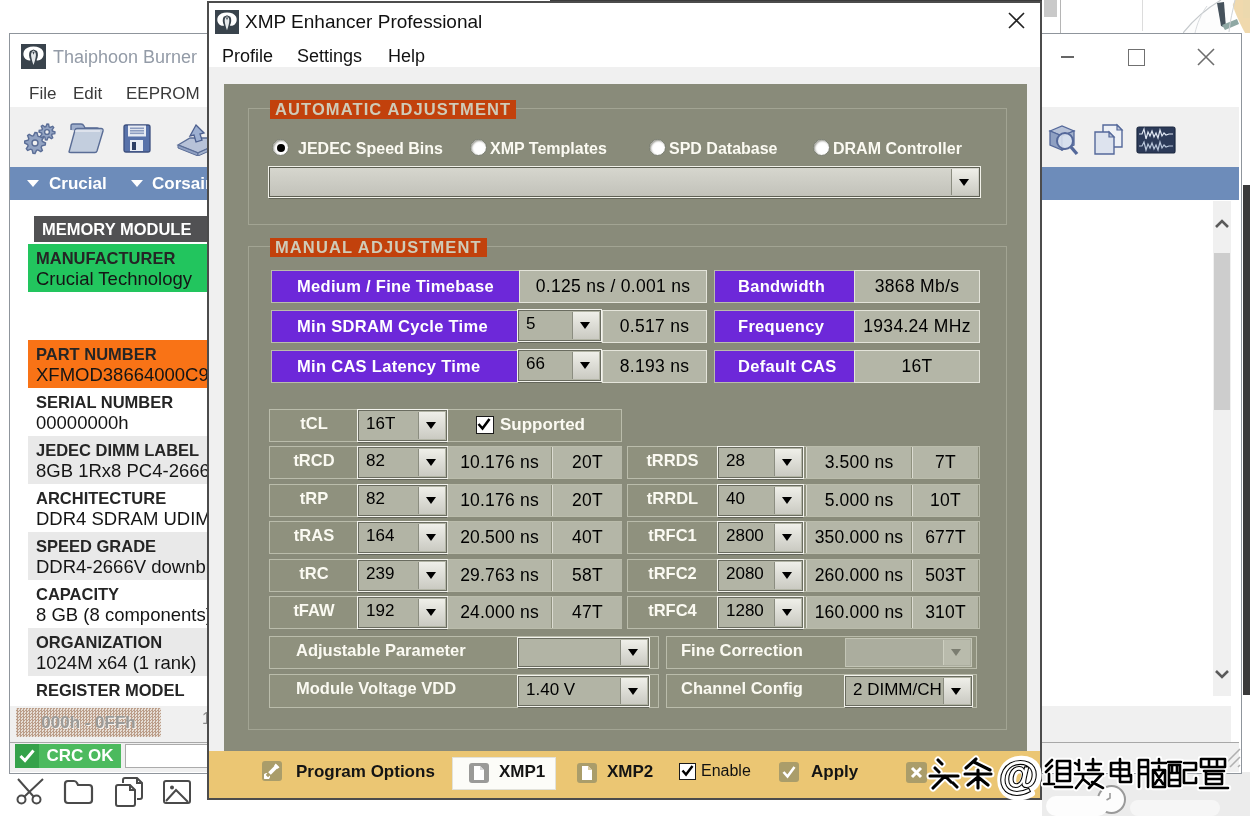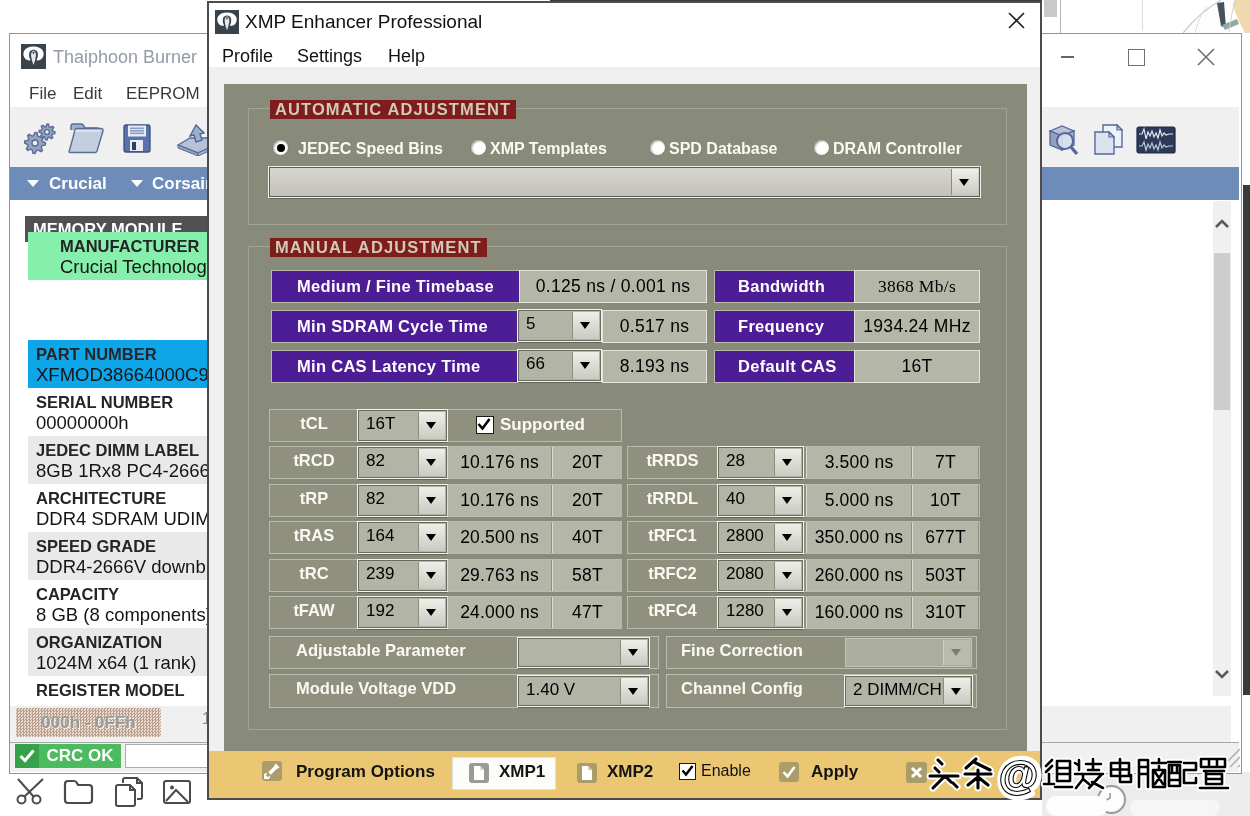--- a/index.html
+++ b/index.html
@@ -14,22 +14,22 @@
   .tabtxt{color:#fff;font-weight:bold;font-size:17px;}
   .caret{width:0;height:0;border-left:6px solid transparent;border-right:6px solid transparent;border-top:7px solid #fff;}
   
   .prophdr{background:#515153;color:#fff;font-weight:bold;font-size:16.5px;}
   .plabel{font-weight:bold;color:#252525;font-size:16.5px;}
   .pval{color:#151515;font-size:18.5px;}
   
   #dlg{left:207px;top:1px;width:831px;height:795px;border:2px solid #4c4c4c;background:#f0f0f0;}
   #panel{left:15px;top:81px;width:803px;height:667px;background:#898b7a;}
   .fs{border:1px solid #a2a493;}
-  .legend{background:#7f1d1d;color:#cfcbb8;font-weight:bold;font-size:16.5px;letter-spacing:1.1px;padding:0 5px;}
-  .lcell{background:#4c1d95;border:1px solid #babcab;color:#fff;font-weight:bold;font-size:16.5px;letter-spacing:.3px;}
+  .legend{background:#c2410c;color:#cfcbb8;font-weight:bold;font-size:16.5px;letter-spacing:1.1px;padding:0 5px;}
+  .lcell{background:#6d28d9;border:1px solid #babcab;color:#fff;font-weight:bold;font-size:16.5px;letter-spacing:.3px;}
   .vcell{background:#b4b6a7;border:1px solid #e4e4da;color:#000;font-size:17.5px;letter-spacing:.3px;text-align:center;}
   .radio{width:15px;height:15px;border-radius:50%;background:#fff;border:1px solid #777b6e;box-shadow:inset 1px 1px 2px #9a9a92;}
   .radiolbl{color:#fbfaf2;font-weight:bold;font-size:16px;}
   .combo{background:linear-gradient(#d6d6ce,#c2c2ba);border:1px solid #5d5f53;box-shadow:0 0 0 1px #f2f2ea, 0 2px 0 #63655a;}
   .cbtn{position:absolute;top:1px;bottom:1px;right:1px;width:26px;background:linear-gradient(#efefe9,#cacac2);border-left:1px solid #8b8d80;}
   .arr{position:absolute;width:0;height:0;border-left:5px solid transparent;border-right:5px solid transparent;border-top:7px solid #000;}
   .goldbar{background:#ebc673;}
   .tansq{background:#aa9d6a;border-radius:3px;}
   .goldtxt{color:#141414;font-weight:bold;font-size:17px;}
   .prow{left:18px;width:180px;height:48px;background:#fff;}
@@ -146,27 +146,27 @@
     <path d="M3 8 L6 8 L8 3 L10 13 L12 6 L14 10 L16 5 L18 11 L20 7 L22 12 L24 4 L26 10 L28 7 L30 9 L33 8 L37 8" stroke="#dfe6f2" stroke-width="1.2" fill="none"></path>
     <path d="M3 20 L6 20 L8 16 L10 24 L12 18 L14 22 L16 17 L18 23 L20 19 L22 24 L24 16 L26 22 L28 19 L30 21 L33 20 L37 20" stroke="#b9c6da" stroke-width="1.2" fill="none"></path>
   </svg>
 
   <div class="abs bluebar" style="left:0;top:133px;width:1229px;height:33px;"></div>
   <div class="abs caret" style="left:17px;top:146px;"></div>
   <div class="abs tabtxt" style="left:39px;top:140px;">Crucial</div>
   <div class="abs caret" style="left:121px;top:146px;"></div>
   <div class="abs tabtxt" style="left:142px;top:140px;">Corsair</div>
 
-  <div class="abs prophdr" style="left:15px;top:182px;width:180px;height:26px;line-height:26px;padding-left:8px;">MEMORY MODULE</div>
-
-  <div class="abs prow" style="top:198px;background:#86efac;padding-left:24px;">
+  <div class="abs prophdr" style="left:24px;top:182px;width:180px;height:26px;line-height:26px;padding-left:8px;">MEMORY MODULE</div>
+
+  <div class="abs prow" style="top:210px;background:#22c55e;">
       <div class="plabel">MANUFACTURER</div>
       <div class="pval">Crucial Technology</div>
     </div>
-  <div class="abs prow" style="top:306px;background:#0ea5e9;">
+  <div class="abs prow" style="top:306px;background:#f97316;">
       <div class="plabel">PART NUMBER</div>
       <div class="pval">XFMOD38664000C9B</div>
     </div>
   <div class="abs prow" style="top:354px;">
       <div class="plabel">SERIAL NUMBER</div>
       <div class="pval">00000000h</div>
     </div>
   <div class="abs prow" style="top:402px;background:#e9e9e9;">
       <div class="plabel">JEDEC DIMM LABEL</div>
       <div class="pval">8GB 1Rx8 PC4-2666V</div>
@@ -251,21 +251,21 @@
           <div class="arr" style="left:7px;top:10px;"></div>
         </div>
     </div>
 
     <div class="abs fs" style="left:24px;top:162px;width:757px;height:482px;"></div>
     <div class="abs legend" style="left:46px;top:154px;">MANUAL ADJUSTMENT</div>
 
     <div class="abs lcell" style="left:47px;top:186px;width:244px;height:31px;line-height:31px;padding-left:25px;">Medium / Fine Timebase</div>
     <div class="abs vcell" style="left:295px;top:186px;width:186px;height:31px;line-height:31px;">0.125 ns / 0.001 ns</div>
     <div class="abs lcell" style="left:490px;top:186px;width:136px;height:31px;line-height:31px;padding-left:23px;">Bandwidth</div>
-    <div class="abs vcell" style="left:630px;top:186px;width:124px;height:31px;line-height:31px;font-family:Liberation Serif, serif;">3868 Mb/s</div>
+    <div class="abs vcell" style="left:630px;top:186px;width:124px;height:31px;line-height:31px;">3868 Mb/s</div>
 
     <div class="abs lcell" style="left:47px;top:226px;width:244px;height:31px;line-height:31px;padding-left:25px;">Min SDRAM Cycle Time</div>
     <div class="abs tcombo" style="left:294px;top:226px;width:81px;height:29px;">
         <span>5</span>
         <div class="cbtn">
           <div class="arr" style="left:7px;top:10px;"></div>
         </div>
       </div>
     <div class="abs vcell" style="left:378px;top:226px;width:103px;height:31px;line-height:31px;">0.517 ns</div>
     <div class="abs lcell" style="left:490px;top:226px;width:136px;height:31px;line-height:31px;padding-left:23px;">Frequency</div>

